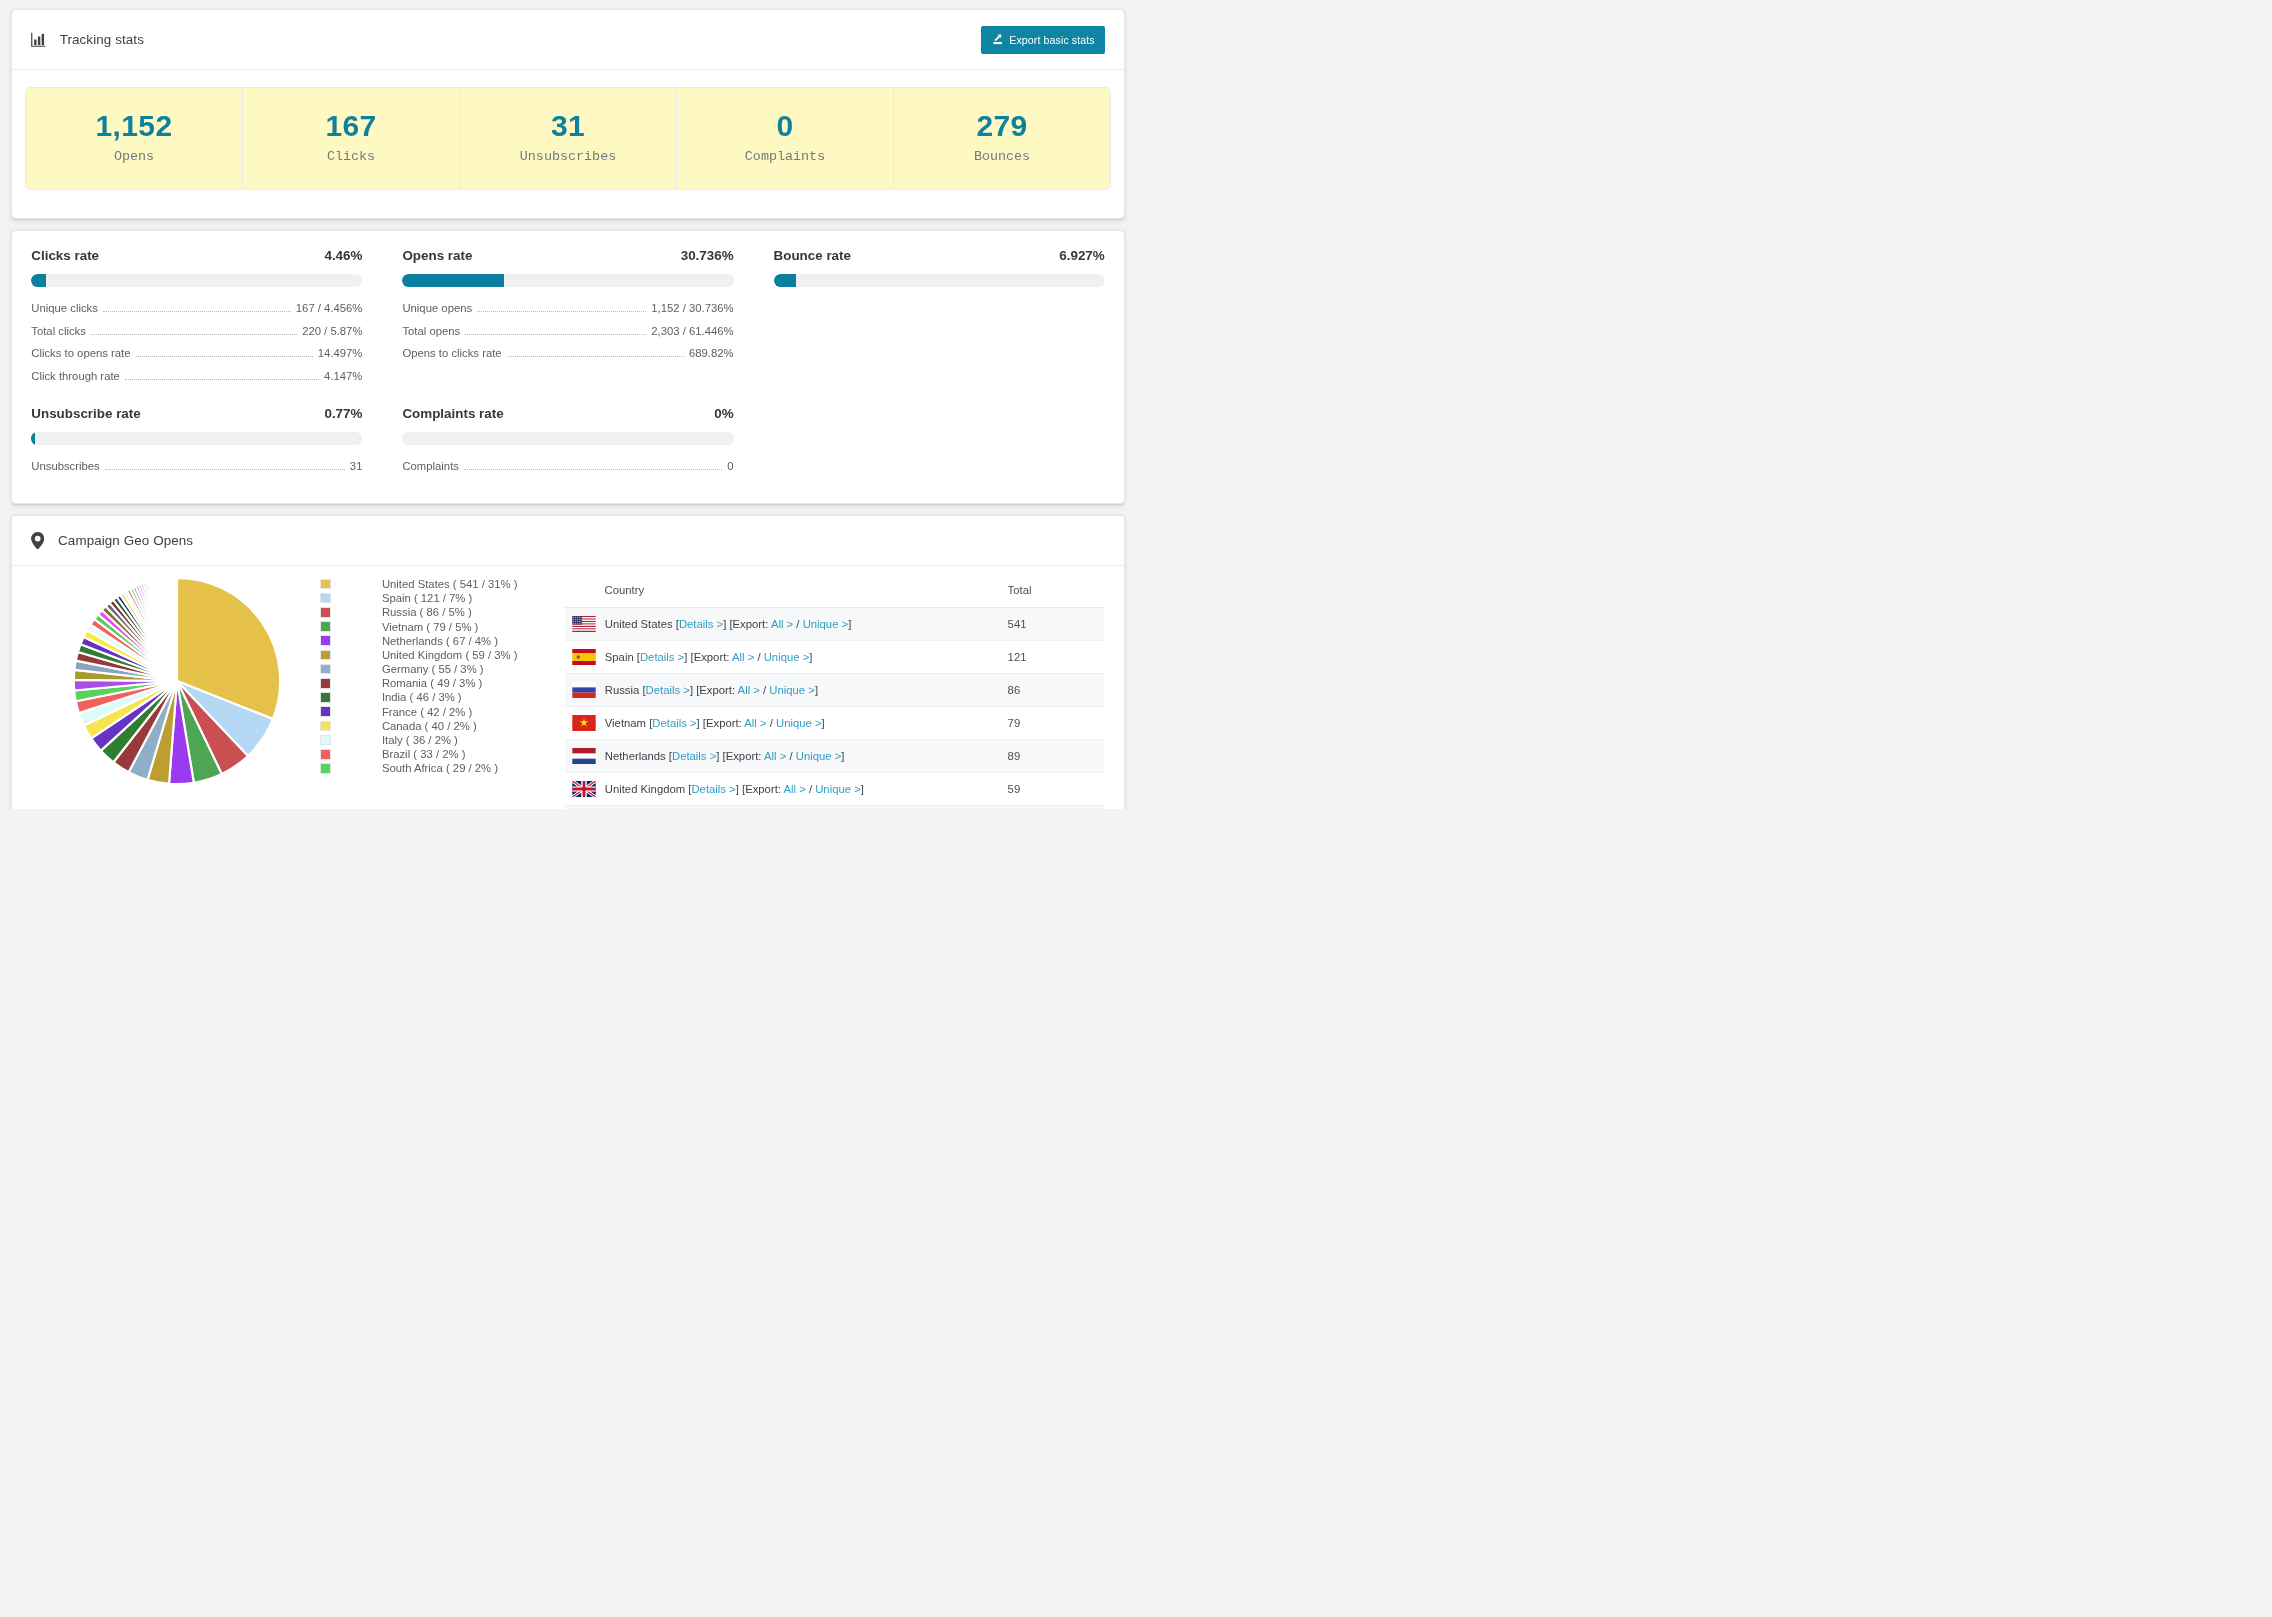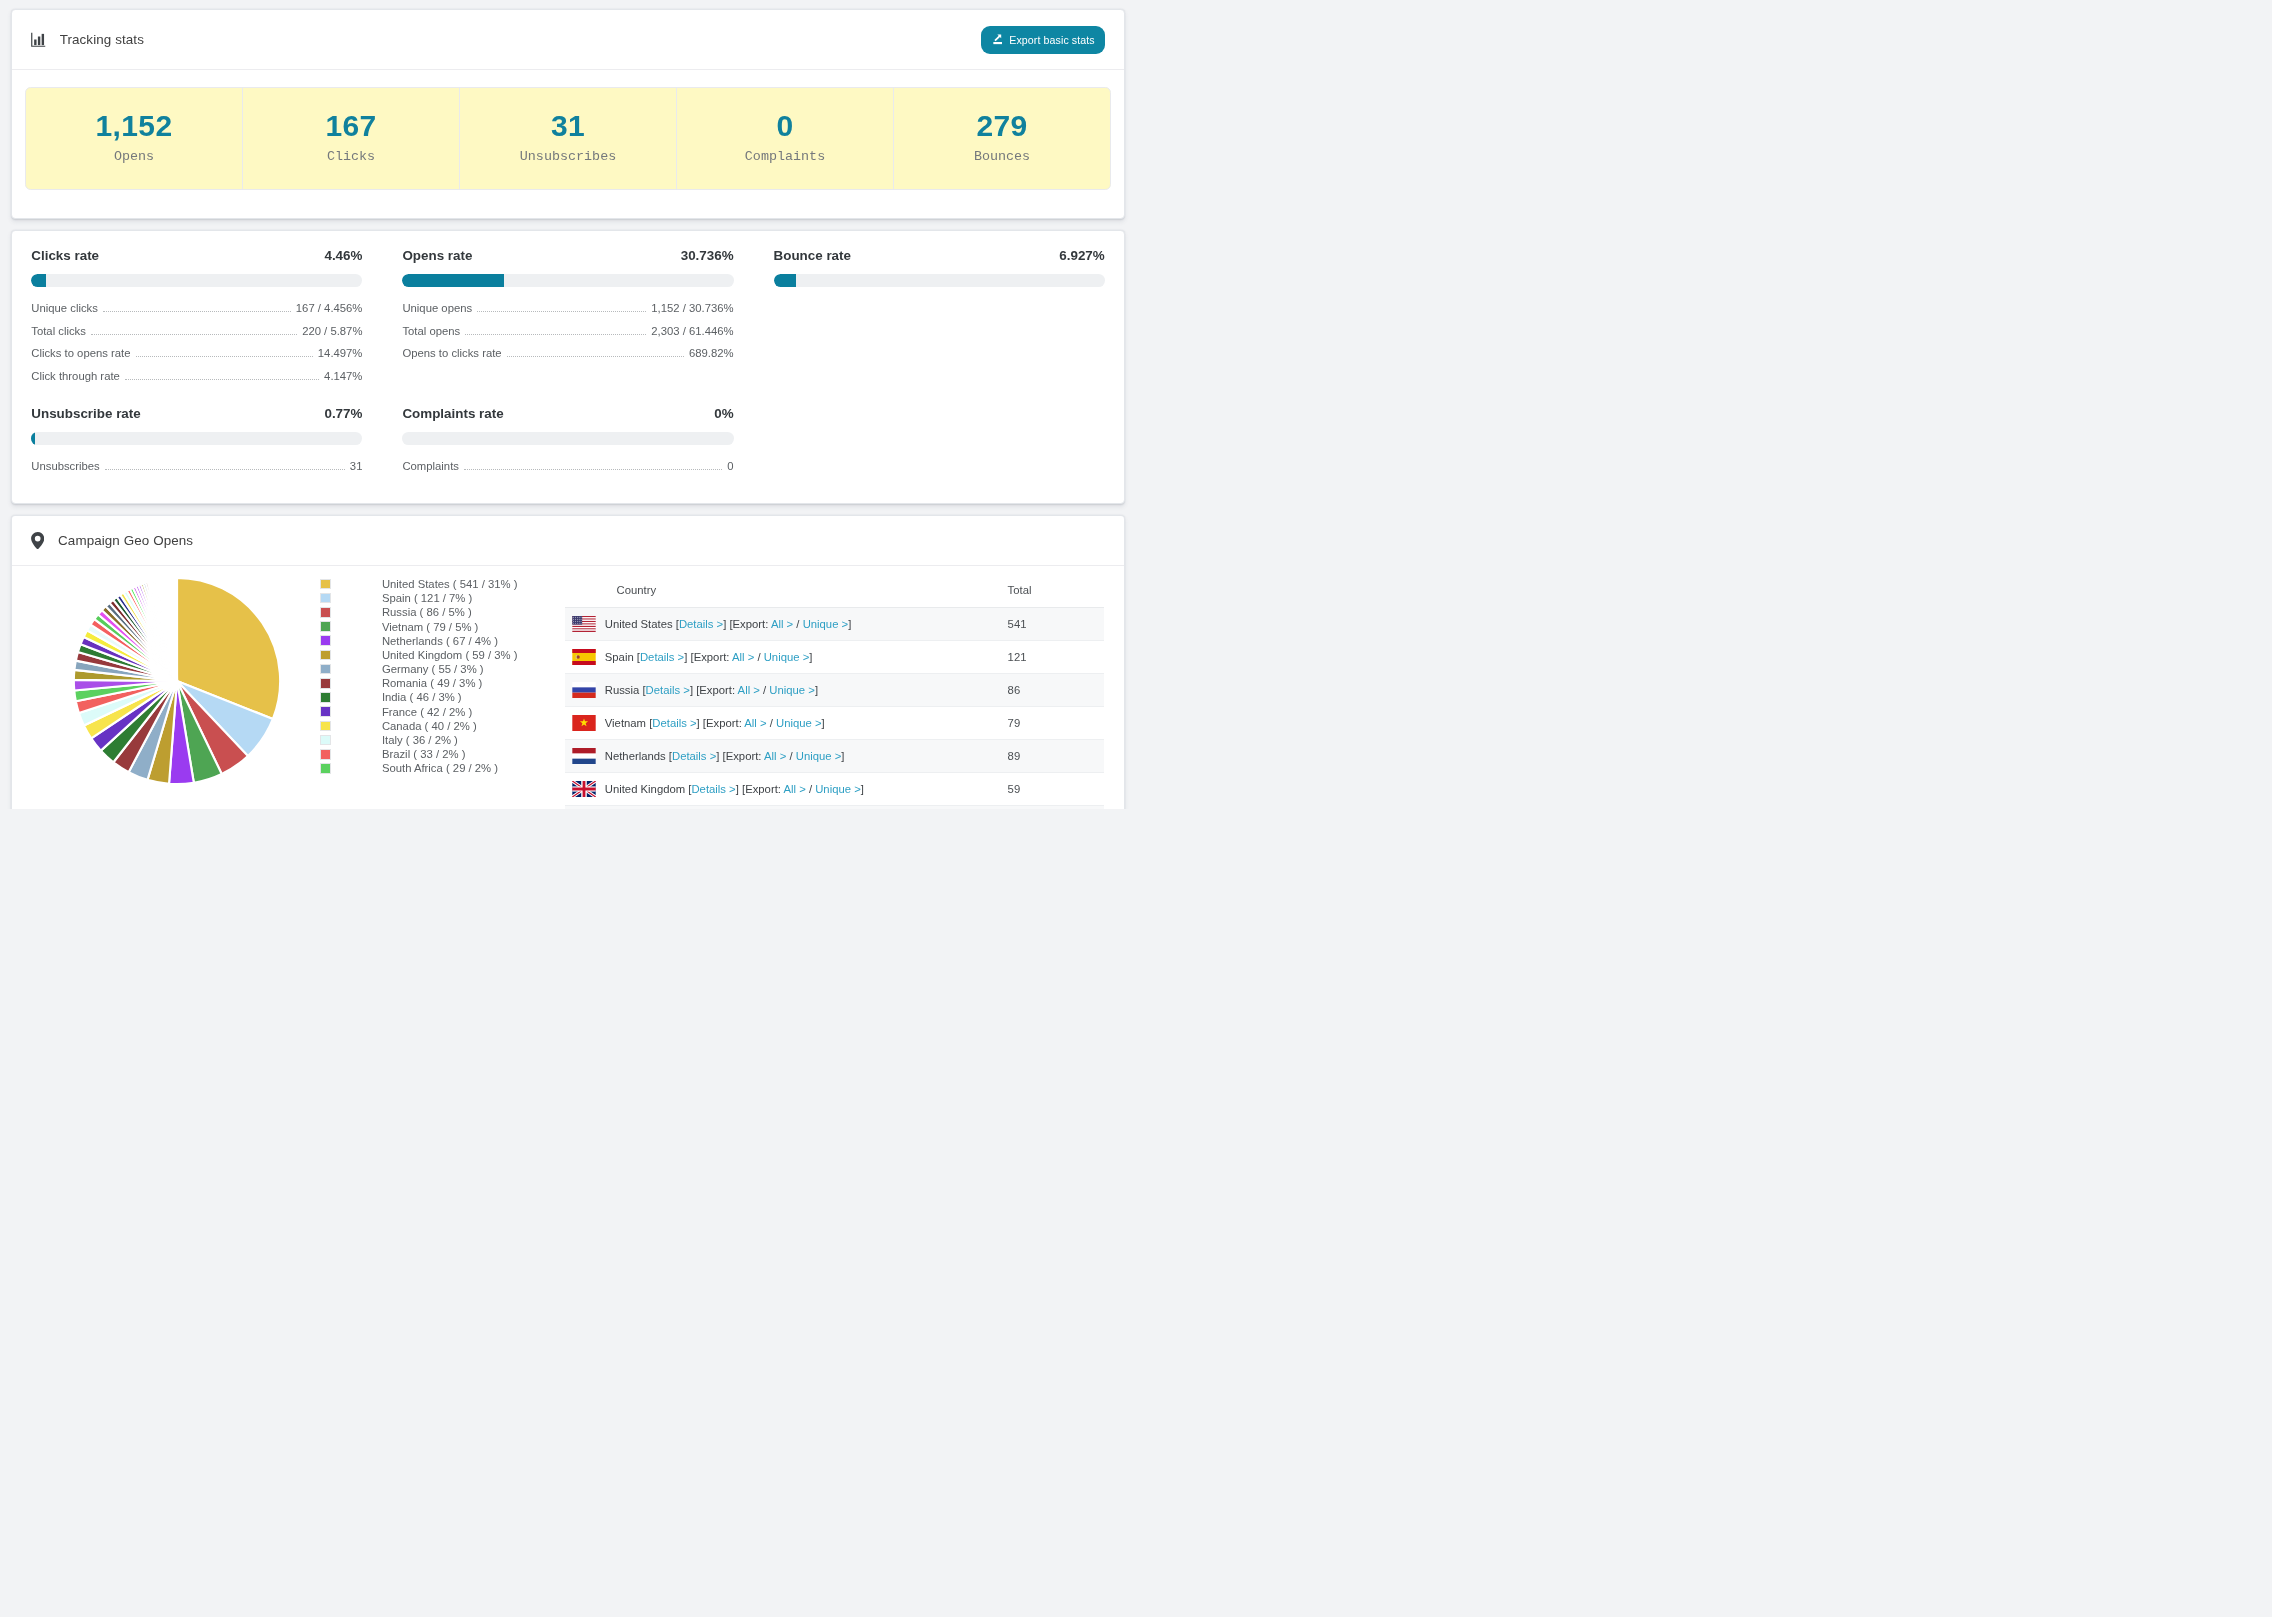--- a/index.html
+++ b/index.html
@@ -23,21 +23,21 @@
     border-bottom: 0.7px solid #ececef;
   }
   .card-title { font-size: 13.4px; color: #404040; display: flex; align-items: center; gap: 14px; letter-spacing: 0.1px; }
   .card-title svg { display: block; }
   .spacer { flex: 1; }
 
   
   .btn-primary {
     display: flex; align-items: center; gap: 5.6px;
     background: #0e86a3; color: #fff;
-    border: none; border-radius: 9px;
+    border: none; border-radius: 2px;
     font-size: 10.6px; font-family: inherit;
     padding: 7px 10.6px; cursor: pointer;
     letter-spacing: 0.1px;
   }
 
   
   .stats-row {
     display: flex;
     margin: 17px 12.7px 28px;
     border: 0.7px solid #e9eaed;
@@ -72,21 +72,21 @@
   .geo-body { display: flex; padding: 5.6px 20px 21px; height: 275px; }
   .pie-wrap { width: 212px; height: 212px; margin-left: 39px; margin-top: 4.2px; flex: none; }
   .legend { margin-left: 37px; margin-top: 5.6px; width: 233px; flex: none; }
   .legend-item { display: flex; align-items: center; gap: 7px; padding: 1.1px 0; }
   .legend-swatch { width: 10.6px; height: 10.6px; border: 1.4px solid #e3e5e7; flex: none; }
   .legend-label { font-size: 11.3px; color: #5c6064; white-space: nowrap; margin-left: 44px; }
 
   .geo-table { flex: 1; margin-left: 11.3px; margin-top: 1.4px; height: 248px; overflow: hidden; }
   .geo-thead { position: relative; height: 35px; border-bottom: 0.7px solid #e8eaec; }
   .geo-th { position: absolute; top: 11.3px; font-size: 11.3px; color: #4b4f53; }
-  .geo-th.col-country { left: 52px; }
+  .geo-th.col-country { left: 40px; }
   .geo-th.col-total { left: 443px; }
   .geo-row { position: relative; display: flex; align-items: center; height: 33px; padding-left: 7px; border-bottom: 0.7px solid #edeff1; }
   .geo-row.stripe { background: #f7f8f9; }
   .geo-row.partial { height: 15px; overflow: hidden; align-items: flex-start; border-bottom: none; }
   .flag-box { width: 24px; height: 16px; flex: none; margin-right: 9.2px; }
   .flag-box svg { display: block; width: 24px; height: 16px; }
   .geo-row.partial .flag-box { margin-top: 8.5px; }
   .geo-row.partial .country-cell, .geo-row.partial .total-cell { margin-top: 10.6px; }
   .country-cell { font-size: 11.3px; color: #3f4347; white-space: nowrap; }
   .country-cell a { color: #2e9fc4; text-decoration: none; }

